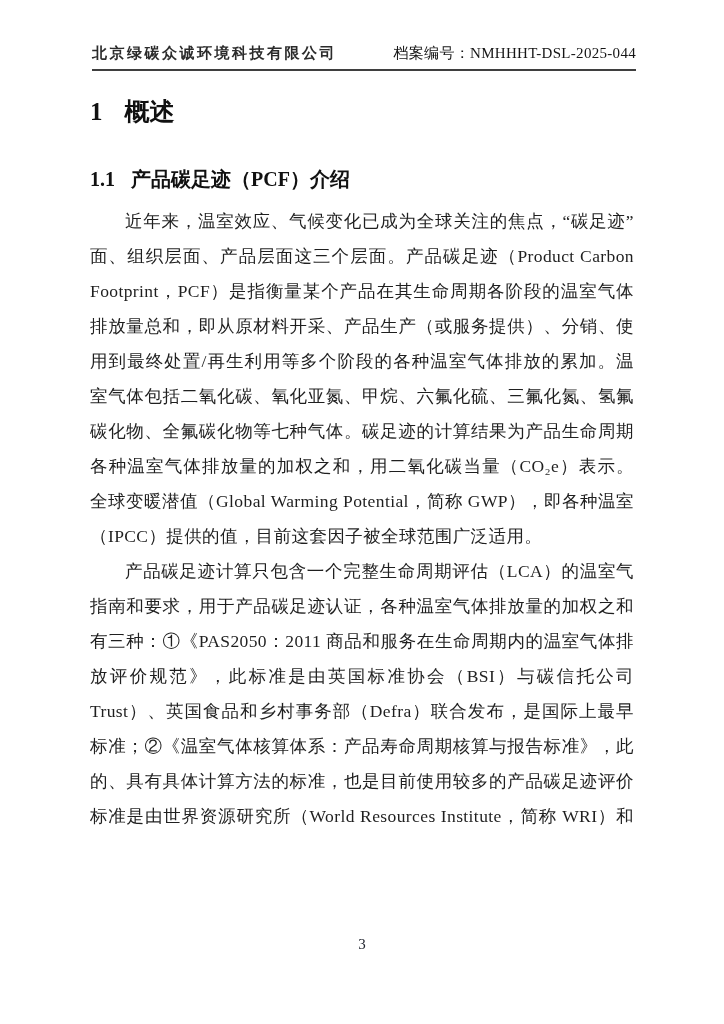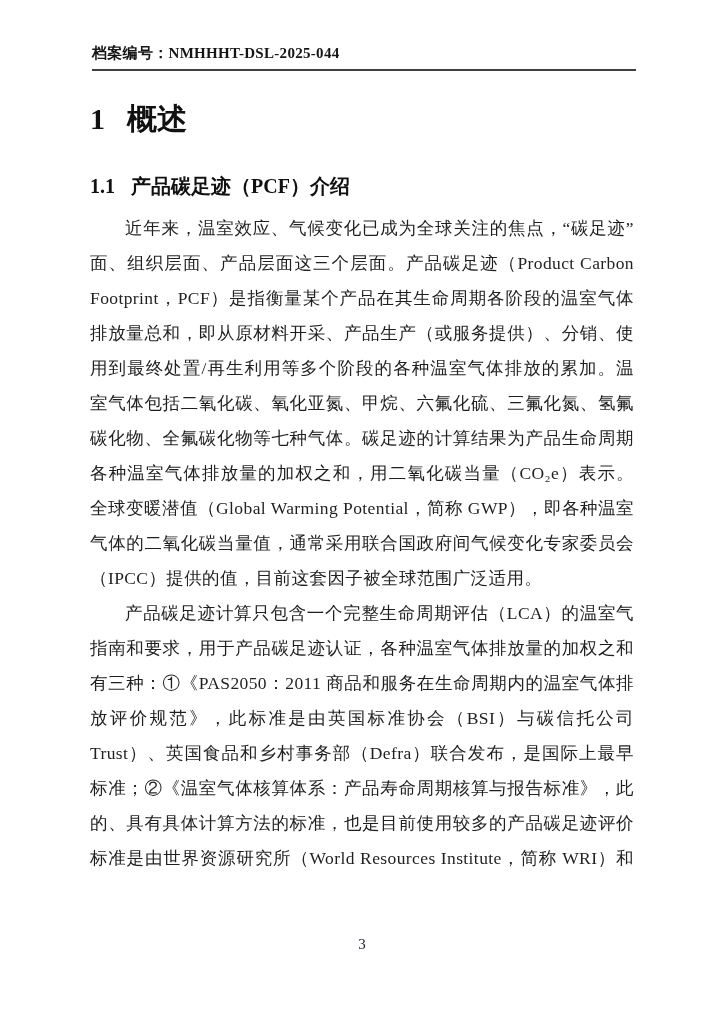--- a/index.html
+++ b/index.html
@@ -28,33 +28,33 @@
     border-bottom: 2px solid #3f3f3f;
     font-size: 15px;
     white-space: nowrap;
   }
   .header-company {
     letter-spacing: 2.5px;
     font-weight: 600;
     color: #2b2b2b;
   }
   .header-archive {
-    font-weight: 700;
+    font-weight: 400;
     color: #151515;
     letter-spacing: 0.3px;
   }
   .content {
     position: absolute;
     top: 72px;
     left: 90px;
     width: 544px;
   }
   .h1 {
-    margin-top: 33px;
-    font-size: 30px;
+    margin-top: 26px;
+    font-size: 25px;
     line-height: 28px;
     font-weight: 700;
     color: #111111;
   }
   .h1 .hnum { margin-right: 22px; }
   .h2 {
     margin-top: 40px;
     font-size: 20px;
     line-height: 26px;
     font-weight: 700;
@@ -85,20 +85,21 @@
     font-size: 15px;
     color: #20242e;
   }
 </style>
 </head>
 <body>
 
 <div class="page">
 
   <div class="header">
+    <span class="header-company">北京绿碳众诚环境科技有限公司</span>
     <span class="header-archive">
       <span>档案编号：</span><span>NMHHHT-DSL-2025-044</span>
     </span>
   </div>
 
   <div class="content">
 
     <div class="h1">
       <span class="hnum">1</span><span>概述</span>
     </div>
@@ -111,21 +112,20 @@
         <div class="paragraph">
           <div class="line first-line">近年来，温室效应、气候变化已成为全球关注的焦点，“碳足迹”</div>
           <div class="line">面、组织层面、产品层面这三个层面。产品碳足迹（Product Carbon</div>
           <div class="line">Footprint，PCF）是指衡量某个产品在其生命周期各阶段的温室气体</div>
           <div class="line">排放量总和，即从原材料开采、产品生产（或服务提供）、分销、使</div>
           <div class="line">用到最终处置/再生利用等多个阶段的各种温室气体排放的累加。温</div>
           <div class="line">室气体包括二氧化碳、氧化亚氮、甲烷、六氟化硫、三氟化氮、氢氟</div>
           <div class="line">碳化物、全氟碳化物等七种气体。碳足迹的计算结果为产品生命周期</div>
           <div class="line">各种温室气体排放量的加权之和，用二氧化碳当量（CO₂e）表示。</div>
           <div class="line">全球变暖潜值（Global Warming Potential，简称 GWP），即各种温室</div>
-          <div class="line">气体的二氧化碳当量值，通常采用联合国政府间气候变化专家委员会</div>
           <div class="line short-line">（IPCC）提供的值，目前这套因子被全球范围广泛适用。</div>
         </div>
         <div class="paragraph">
           <div class="line first-line">产品碳足迹计算只包含一个完整生命周期评估（LCA）的温室气</div>
           <div class="line">指南和要求，用于产品碳足迹认证，各种温室气体排放量的加权之和</div>
           <div class="line">有三种：①《PAS2050：2011 商品和服务在生命周期内的温室气体排</div>
           <div class="line">放评价规范》，此标准是由英国标准协会（BSI）与碳信托公司（Carbon</div>
           <div class="line">Trust）、英国食品和乡村事务部（Defra）联合发布，是国际上最早</div>
           <div class="line">标准；②《温室气体核算体系：产品寿命周期核算与报告标准》，此</div>
           <div class="line">的、具有具体计算方法的标准，也是目前使用较多的产品碳足迹评价</div>

